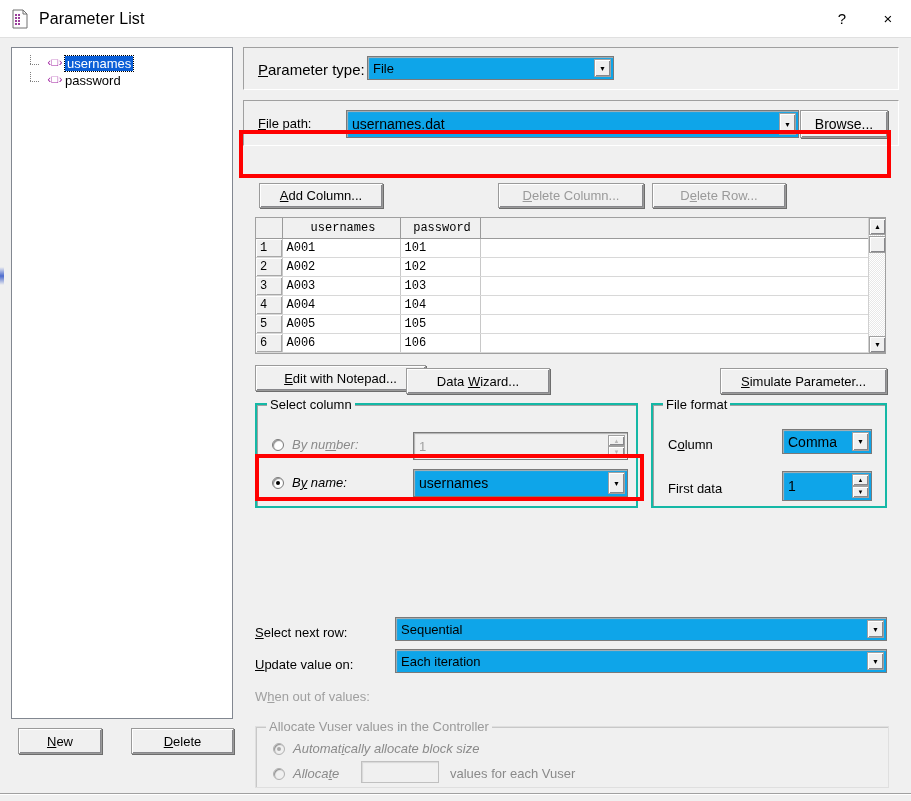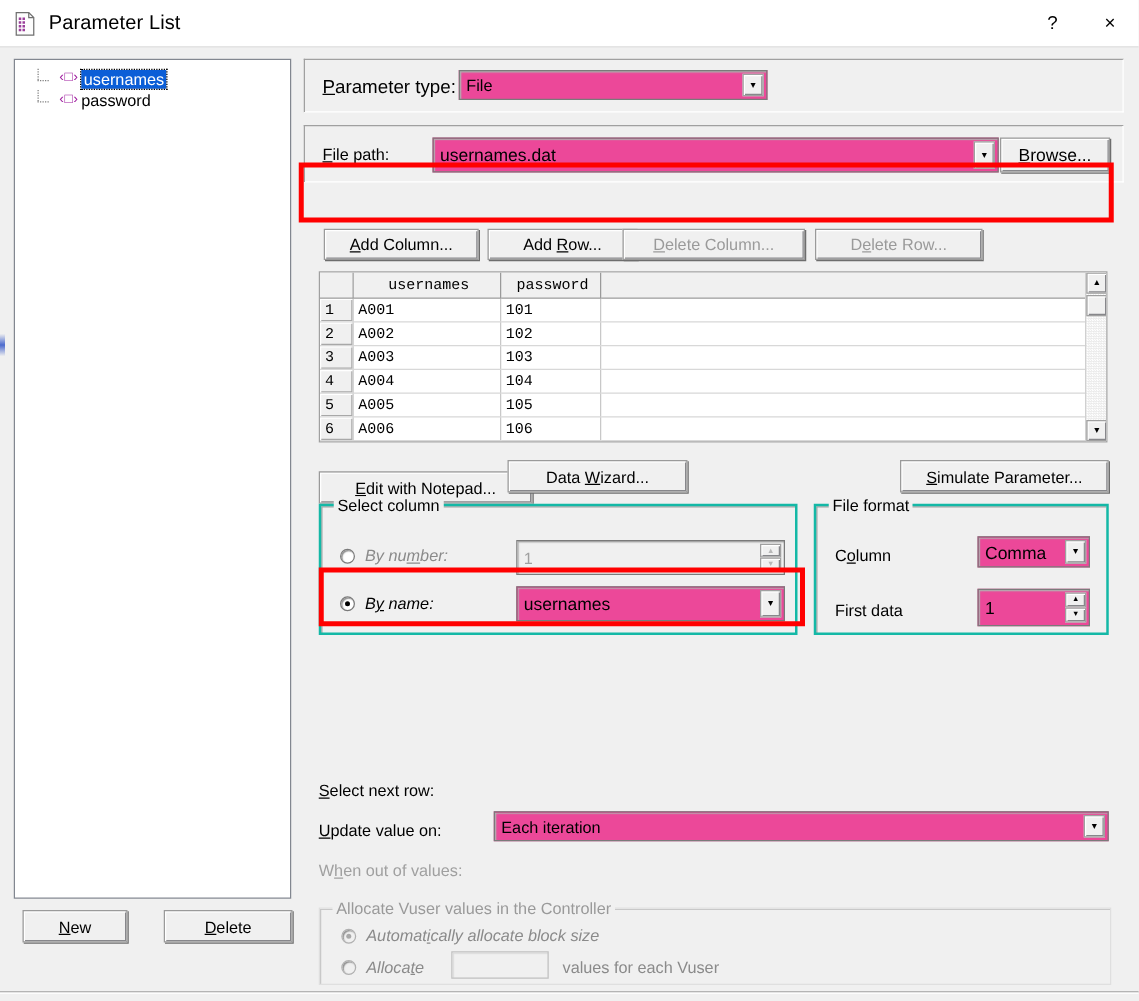--- a/index.html
+++ b/index.html
@@ -304,21 +304,21 @@
     position: absolute;
     top: 18px; left: 0;
     width: 17px; height: 17px;
     background: #f0f0f0;
     box-shadow: inset 1px 1px 0 #ffffff, inset -1px -1px 0 #87878b;
     border: 1px solid #a0a0a0;
     box-sizing: border-box;
   }
 
   
-  #btn-edit-notepad { position: absolute; left: 12px; top: 330px; width: 171px; height: 26px; align-items: center; }
+  #btn-edit-notepad { position: absolute; left: 12px; top: 318px; width: 171px; height: 26px; align-items: center; }
   #btn-data-wizard  { position: absolute; left: 163px; top: 321px; width: 144px; height: 26px; }
   #btn-simulate     { position: absolute; left: 477px; top: 321px; width: 167px; height: 26px; }
 
   
   #select-column-group {
     position: absolute;
     left: 12px; top: 356px;
     width: 383px; height: 105px;
   }
   #file-format-group {
@@ -386,21 +386,21 @@
     z-index: 20;
   }
 
   #ff-column-label { position: absolute; left: 15px; top: 32px; font-size: 13px; }
   #ff-firstdata-label { position: absolute; left: 15px; top: 76px; font-size: 13px; }
   #ff-column-combo { position: absolute; left: 129px; top: 24px; width: 90px; height: 25px; }
   #ff-firstdata-spin { position: absolute; left: 129px; top: 66px; width: 90px; height: 30px; }
 
   
   .combo {
-    background: #ec4899;
+    background: #0ea5e9;
     border: 1px solid #7a7a7a;
     box-shadow: inset 1px 1px 1px #b0b0b0;
     box-sizing: border-box;
     display: flex;
     align-items: center;
     position: relative;
   }
   .combo.dim { background: #f0f0f0; }
   .combo-text {
     padding-left: 5px;
@@ -568,23 +568,20 @@
         <span class="combo-text" style="font-size:14px">usernames.dat</span>
         <span class="combo-arrow">▼</span>
       </div>
       <div class="btn" id="btn-browse">
         <span style="font-size:14px"><u>B</u>rowse...</span>
       </div>
     </div>
 
     <div class="btn" id="btn-add-column">
       <span><u>A</u>dd Column...</span>
-    </div>
-    <div class="btn" id="btn-add-row">
-      <span>Add <u>R</u>ow...</span>
     </div>
     <div class="btn disabled" id="btn-del-row">
       <span>D<u>e</u>lete Row...</span>
     </div>
     <div class="btn disabled" id="btn-del-column">
       <span><u>D</u>elete Column...</span>
     </div>
 
     <div id="grid-wrap">
       <table id="grid-table">
@@ -688,20 +685,24 @@
       <div class="combo" id="ff-firstdata-spin">
         <span class="combo-text" style="font-size:14px">1</span>
         <span class="spinner-btns">
           <span class="spin-btn">▲</span>
           <span class="spin-btn">▼</span>
         </span>
       </div>
     </div>
 
     <span id="sel-next-row-label"><u>S</u>elect next row:</span>
+    <div class="combo" id="sel-next-row-combo">
+      <span class="combo-text">Sequential</span>
+      <span class="combo-arrow">▼</span>
+    </div>
 
     <span id="upd-value-label"><u>U</u>pdate value on:</span>
     <div class="combo" id="upd-value-combo">
       <span class="combo-text">Each iteration</span>
       <span class="combo-arrow">▼</span>
     </div>
 
     <span id="out-of-values-label">W<u>h</u>en out of values:</span>
 
     <div id="allocate-group">

